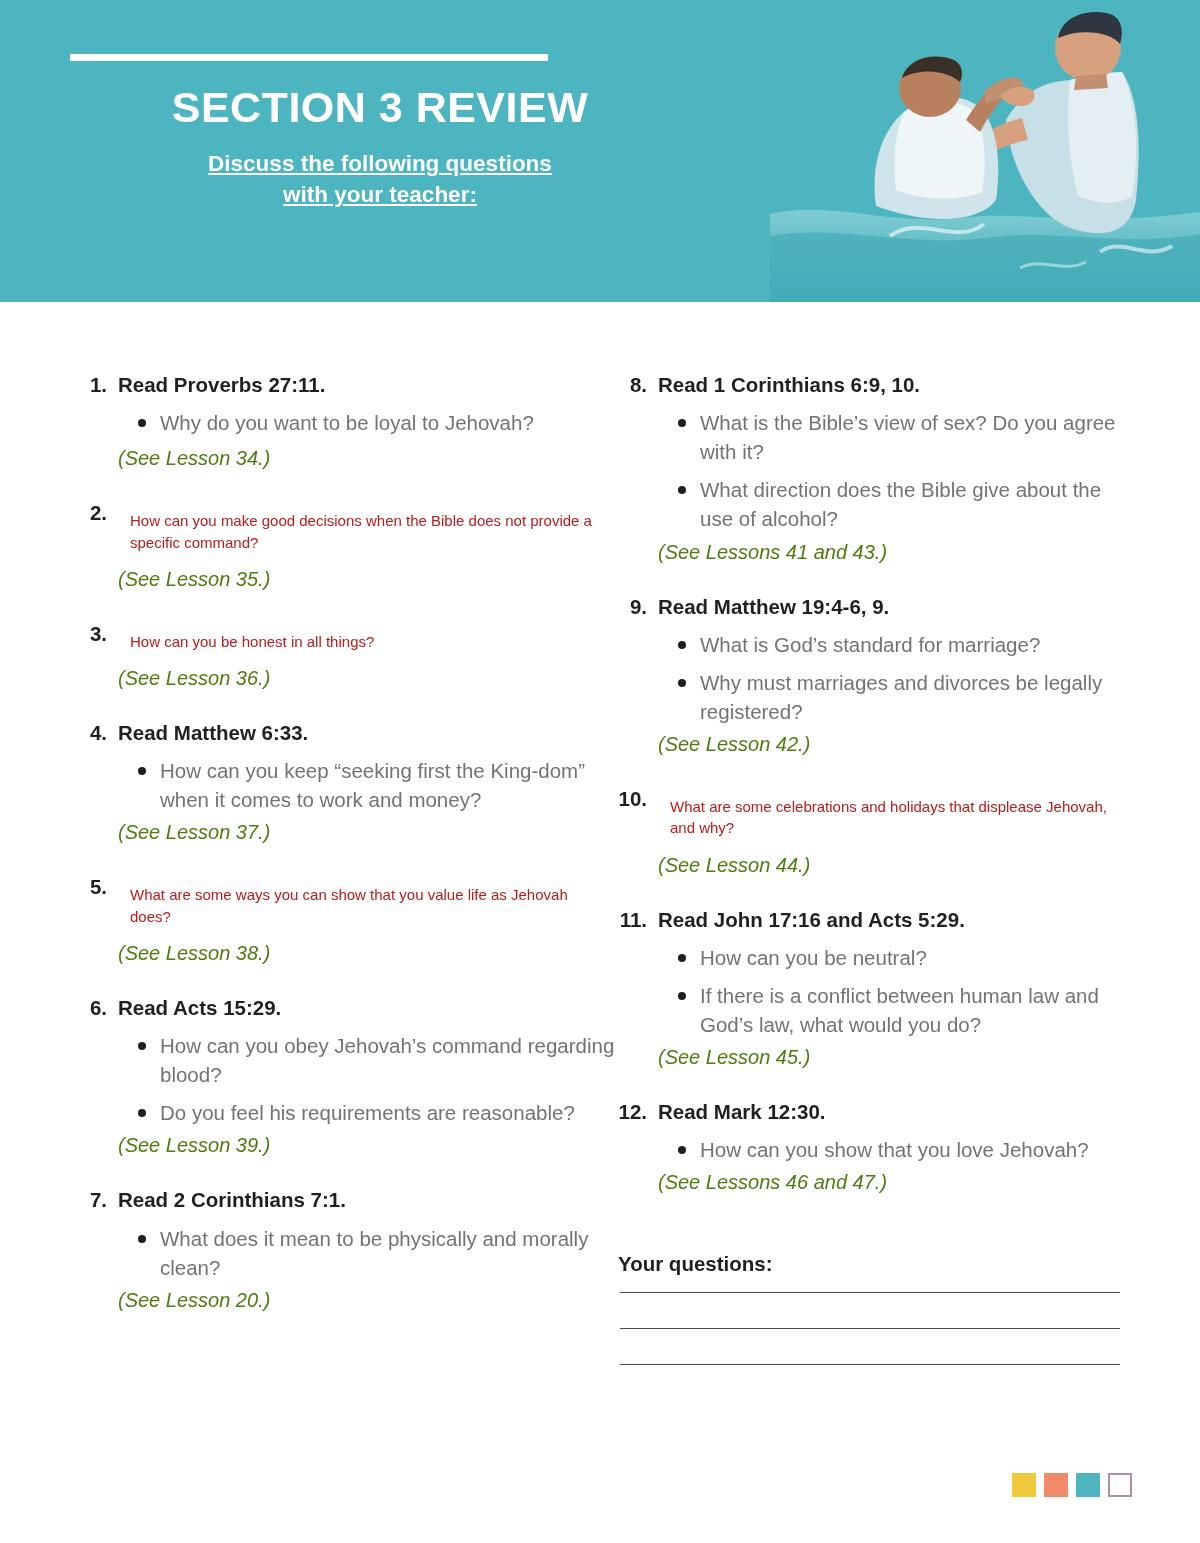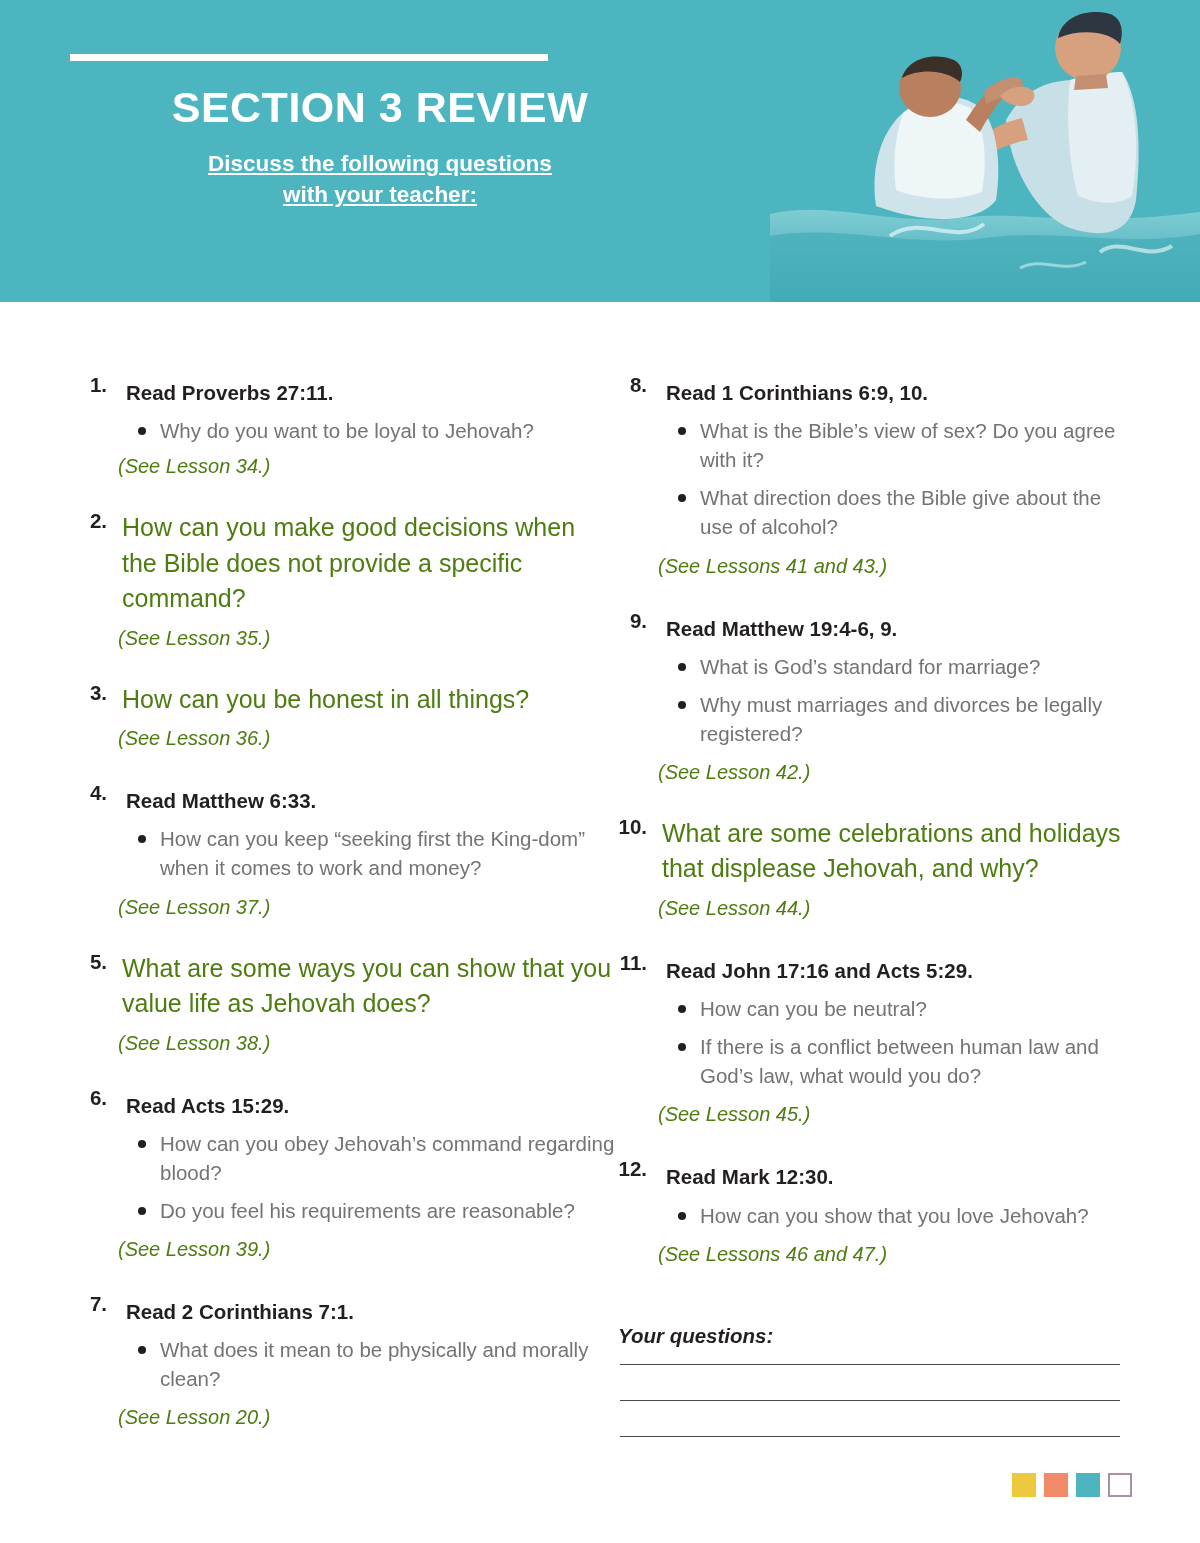--- a/index.html
+++ b/index.html
@@ -95,28 +95,28 @@
     font-weight: bold;
     line-height: 1.42;
     padding-right: 11px;
     color: #231f20;
   }
   .body { flex: 1 1 auto; }
   .q-bold {
     font-size: 20.5px;
     font-weight: bold;
     line-height: 1.42;
-    margin: 8px;
+    margin: 0;
     color: #231f20;
   }
   .q-plain {
-    font-size: 25px;
+    font-size: 15px;
     line-height: 1.42;
-    margin: 4px;
-    color: #4d7c0f;
+    margin: 12px;
+    color: #b91c1c;
   }
   .bullets {
     list-style: none;
     margin: 9px 0 0 0;
     padding: 0 0 0 20px;
   }
   .bullets li {
     position: relative;
     font-size: 20.5px;
     line-height: 1.42;
@@ -135,26 +135,25 @@
     border-radius: 50%;
     background: #231f20;
   }
   .see {
     font-size: 20px;
     font-style: italic;
     color: #4d7c0f;
     margin: 7px 0 0 0;
     line-height: 1.4;
   }
-  .see.bulleted-after { margin-top: 10px; }
+  .see.bulleted-after { margin-top: 4px; }
 
   
   .your-q {
     margin-top: 56px;
-    font-style: italic;
   }
   .your-q-label {
     font-size: 20.5px;
     font-weight: bold;
     color: #231f20;
     margin: 0 0 16px 0;
   }
   .lines { margin-left: 2px; }
   .line {
     width: 500px;

